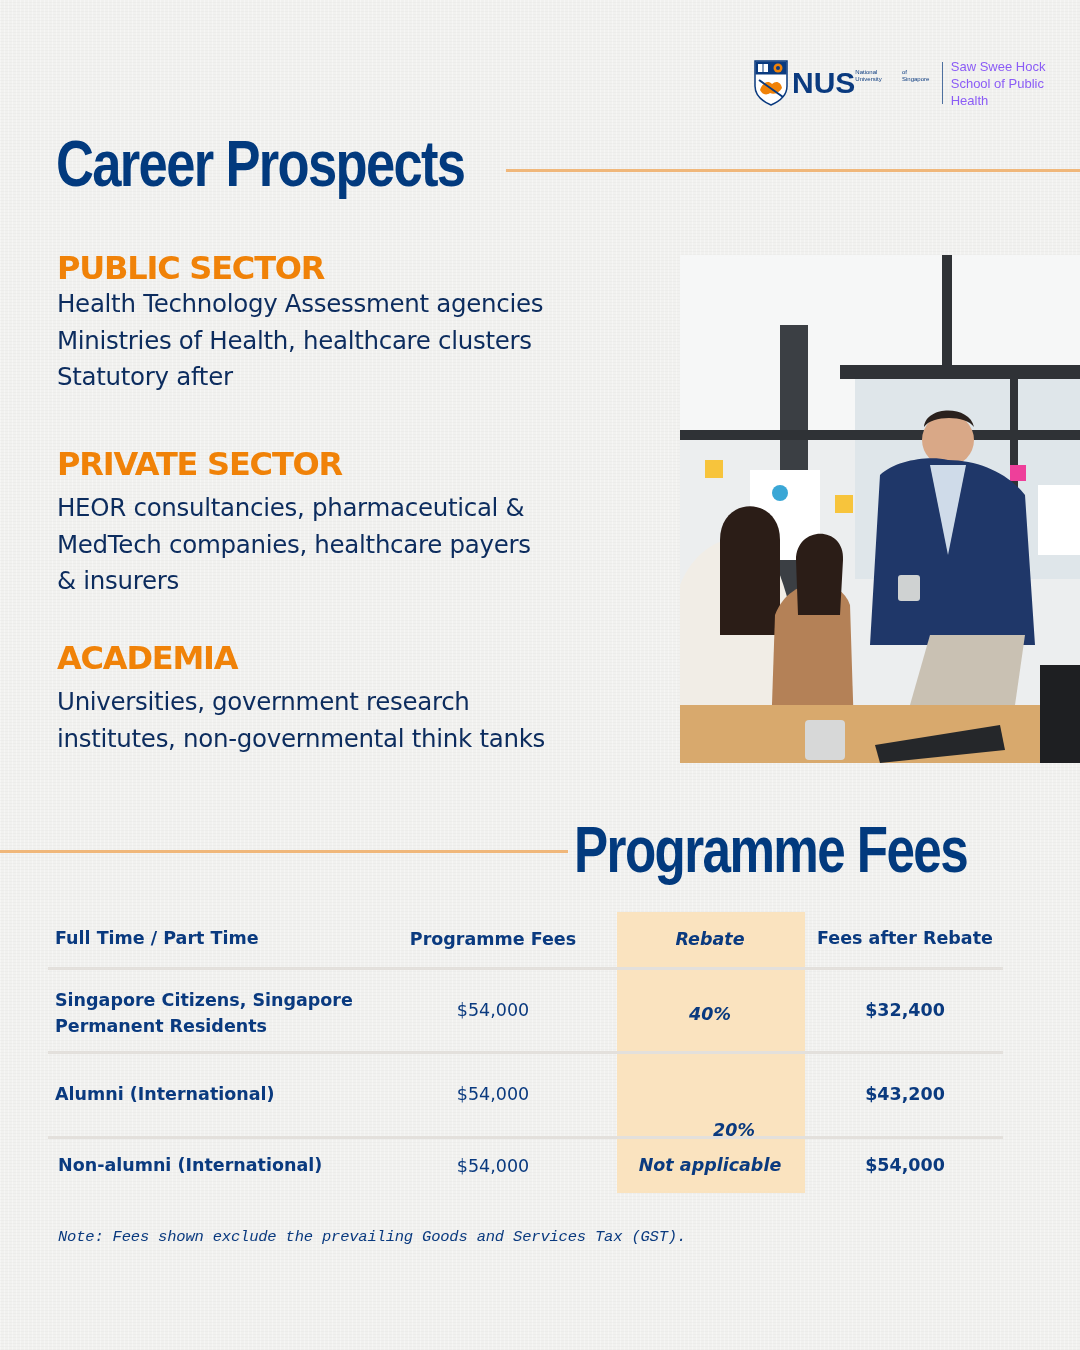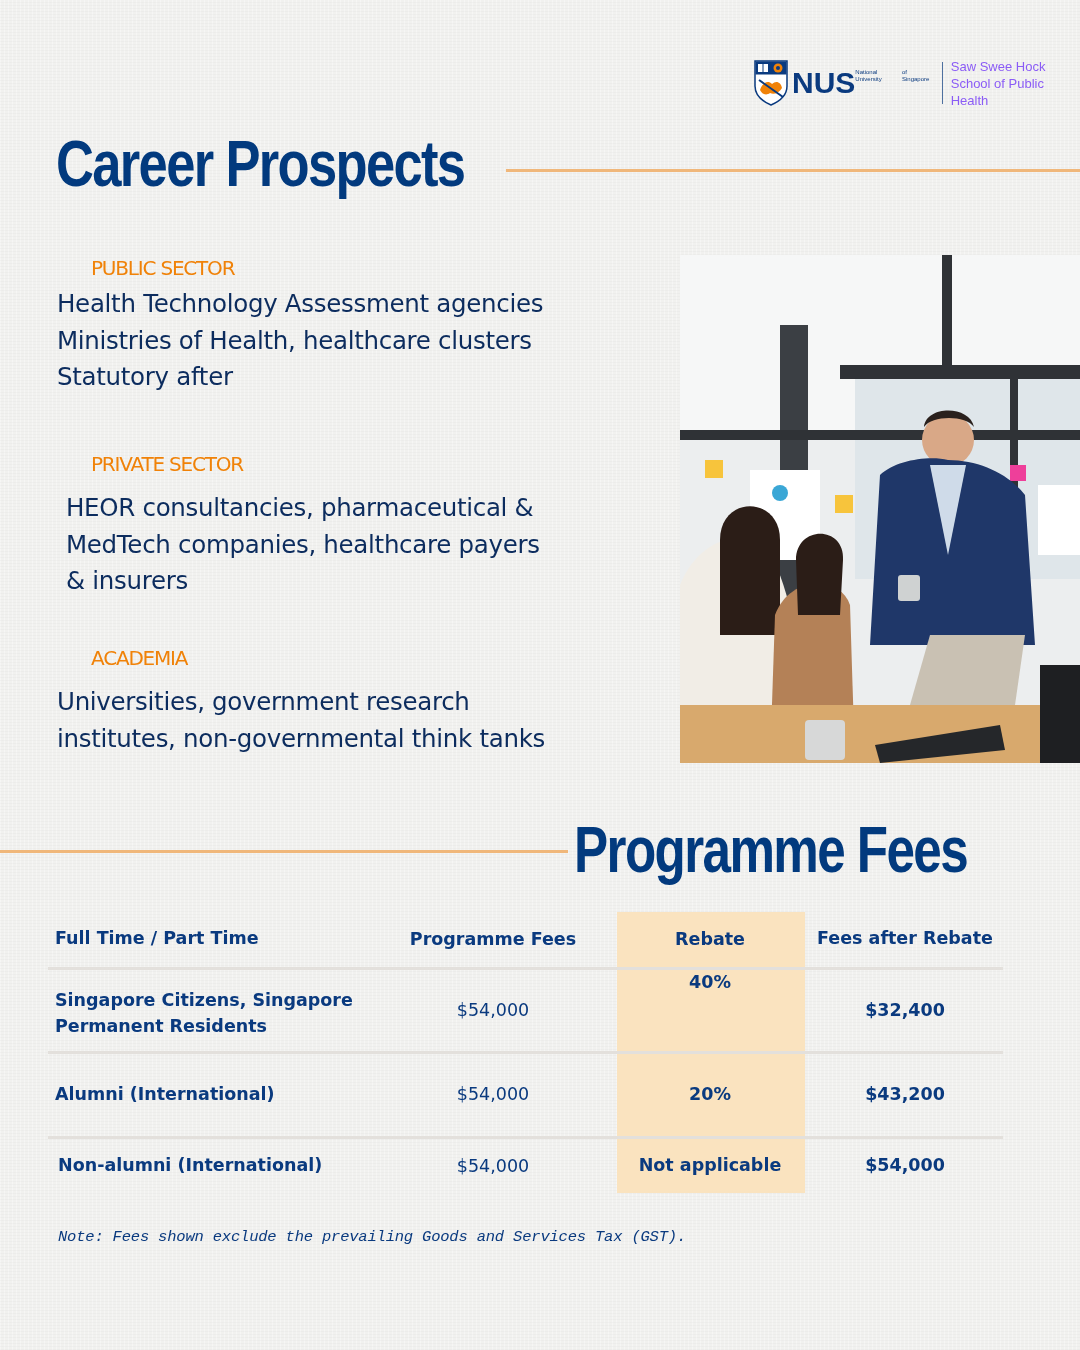--- a/index.html
+++ b/index.html
@@ -26,41 +26,41 @@
 
   
   .h-career { left: 56px; top: 124px; font-family: "Liberation Sans", sans-serif; font-weight: 700; font-size: 64px; color: #023a7e; letter-spacing: -2px; transform: scaleX(0.82); transform-origin: left top; line-height: 80px; }
   .rule { height: 3px; background: #f0b77a; }
   .rule-top { left: 506px; top: 169px; width: 574px; }
   .rule-fees { left: 0px; top: 850px; width: 568px; }
   .h-fees { left: 574px; top: 810px; font-family: "Liberation Sans", sans-serif; font-weight: 700; font-size: 64px; color: #023a7e; letter-spacing: -2px; transform: scaleX(0.80); transform-origin: left top; line-height: 80px; white-space: nowrap; }
 
   
   .sector { left: 57px; width: 590px; }
-  .sector-title { font-family: "DejaVu Sans", sans-serif; font-weight: 400; font-size: 20px; color: #f08208; letter-spacing: -1.2px; line-height: 36px; margin-left: 34px; }
+  .sector-title { font-family: "DejaVu Sans", sans-serif; font-weight: 700; font-size: 32px; color: #f08208; letter-spacing: -1.2px; line-height: 36px; }
   .sector-line { font-family: "DejaVu Sans", sans-serif; font-size: 24.5px; color: #0c2c5e; line-height: 36.5px; letter-spacing: -0.3px; }
   .s-public { top: 250px; }
   .s-private { top: 446px; }
   .s-academia { top: 640px; }
-  .s-private .sector-lines { margin-top: 8px; margin-left: 9px; }
+  .s-private .sector-lines { margin-top: 8px; }
   .s-academia .sector-lines { margin-top: 8px; }
 
   
   .photo { left: 680px; top: 255px; width: 400px; height: 508px; overflow: hidden; background: #e7e9ea; }
 
   
   .rebate-bg { left: 617px; top: 912px; width: 188px; height: 281px; background: #fae3bf; }
   .tbl-rule { left: 48px; width: 955px; height: 3px; background: #e3e0dc; }
   .cell { position: absolute; font-family: "DejaVu Sans", sans-serif; color: #0a3a7f; font-size: 17.5px; }
   .hdr { font-weight: 700; font-size: 17.5px; }
   .bold { font-weight: 700; }
   .col1 { left: 55px; width: 320px; }
   .ctr { text-align: center; }
   .col2 { left: 403px; width: 180px; }
-  .col3 { left: 617px; width: 186px; }
+  .col3 { left: 617px; width: 186px; font-style: italic; }
   .col4 { left: 805px; width: 200px; }
   .note { left: 58px; top: 1228px; font-family: Liberation Mono, monospace; font-style: italic; font-size: 15.5px; color: #0a3a7f; letter-spacing: -0.2px; }
 </style>
 </head>
 <body>
 
 <div class="abs logo">
   <div class="crest">
     <svg width="34" height="46" viewBox="0 0 34 46">
       <path d="M1 1 H33 V26 C33 36 24 42 17 45 C10 42 1 36 1 26 Z" fill="#ffffff" stroke="#0a3a7f" stroke-width="1.5"></path>
@@ -162,28 +162,28 @@
 <div class="cell hdr col3 ctr" style="top:929px;">Rebate</div>
 <div class="cell hdr col4 ctr" style="top:928px;">Fees after Rebate</div>
 
 <div class="abs tbl-rule" style="top:967px;"></div>
 
 <div class="cell bold col1" style="top:987px; line-height:26px;">
   <div>Singapore Citizens, Singapore</div>
   <div>Permanent Residents</div>
 </div>
 <div class="cell col2 ctr" style="top:1000px;">$54,000</div>
-<div class="cell bold col3 ctr" style="top:972px;">40%</div>
+<div class="cell bold col3 ctr" style="top:1004px;">40%</div>
 <div class="cell bold col4 ctr" style="top:1000px;text-align:center;">$32,400</div>
 
 <div class="abs tbl-rule" style="top:1051px;"></div>
 
 <div class="cell bold col1" style="top:1084px;">Alumni (International)</div>
 <div class="cell col2 ctr" style="top:1084px;">$54,000</div>
-<div class="cell bold col3 ctr" style="top:1084px;">20%</div>
+<div class="cell bold col3 ctr" style="top:1120px;margin-left:24px;">20%</div>
 <div class="cell bold col4 ctr" style="top:1084px;">$43,200</div>
 
 <div class="abs tbl-rule" style="top:1136px;"></div>
 
 <div class="cell bold col1" style="top:1155px; left:58px;">Non-alumni (International)</div>
 <div class="cell col2 ctr" style="top:1156px;">$54,000</div>
 <div class="cell bold col3 ctr" style="top:1155px;">Not applicable</div>
 <div class="cell bold col4 ctr" style="top:1155px;">$54,000</div>
 
 <div class="abs note">Note: Fees shown exclude the prevailing Goods and Services Tax (GST).</div>

